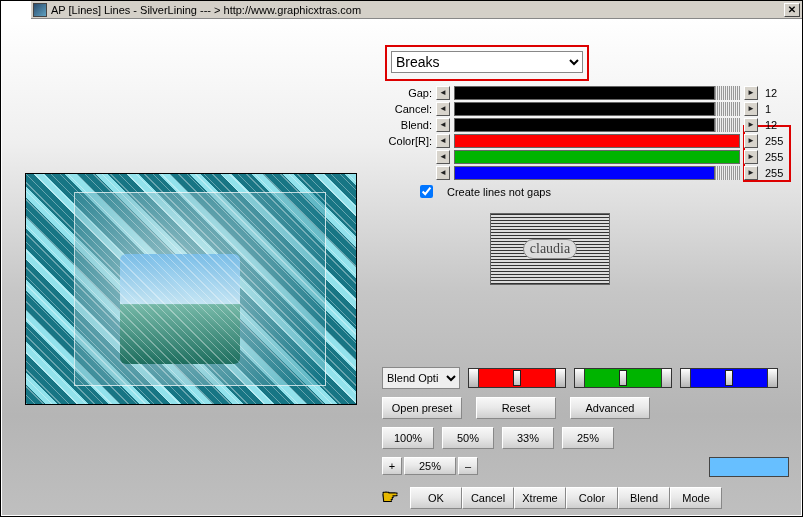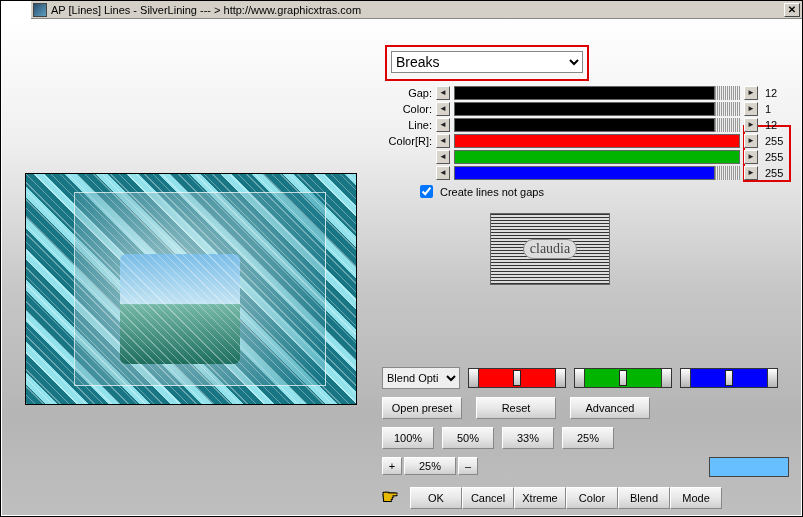--- a/index.html
+++ b/index.html
@@ -131,21 +131,21 @@
     background: repeating-linear-gradient(90deg,#999 0 1px,#eee 1px 2px);
     border-left:1px solid #666;
   }
   .srow .val {
     width: 26px; text-align: left; color: #000; font-size: 11px;
     padding-left: 3px;
   }
 
   .checkbox-row {
     position: absolute; left: 38px; top: 134px;
-    display: flex; align-items: flex-end; gap: 7px;
+    display: flex; align-items: flex-end; gap: 14px;
     font-size: 11px; color: #000;
   }
   .checkbox-row input { width: 13px; height: 13px; }
 
   
   .logo {
     position: absolute; left: 488px; top: 194px;
     width: 120px; height: 72px;
     background: repeating-linear-gradient(0deg,#333 0 1px,#ddd 1px 3px);
     border: 1px solid #666;
@@ -257,32 +257,32 @@
           <div class="arrow-btn">◄</div>
           <div class="track">
             <div class="track-fill" style="background:#000;"></div>
             <div class="track-hatched"></div>
           </div>
           <div class="arrow-btn">►</div>
           <div class="val">12</div>
         </div>
 
         <div class="srow">
-          <div class="lab">Color:</div>
+          <div class="lab">Cancel:</div>
           <div class="arrow-btn">◄</div>
           <div class="track">
             <div class="track-fill" style="background:#000;"></div>
             <div class="track-hatched"></div>
           </div>
           <div class="arrow-btn">►</div>
           <div class="val">1</div>
         </div>
 
         <div class="srow">
-          <div class="lab">Line:</div>
+          <div class="lab">Blend:</div>
           <div class="arrow-btn">◄</div>
           <div class="track">
             <div class="track-fill" style="background:#000;"></div>
             <div class="track-hatched"></div>
           </div>
           <div class="arrow-btn">►</div>
           <div class="val">12</div>
         </div>
 
         <div class="srow">

